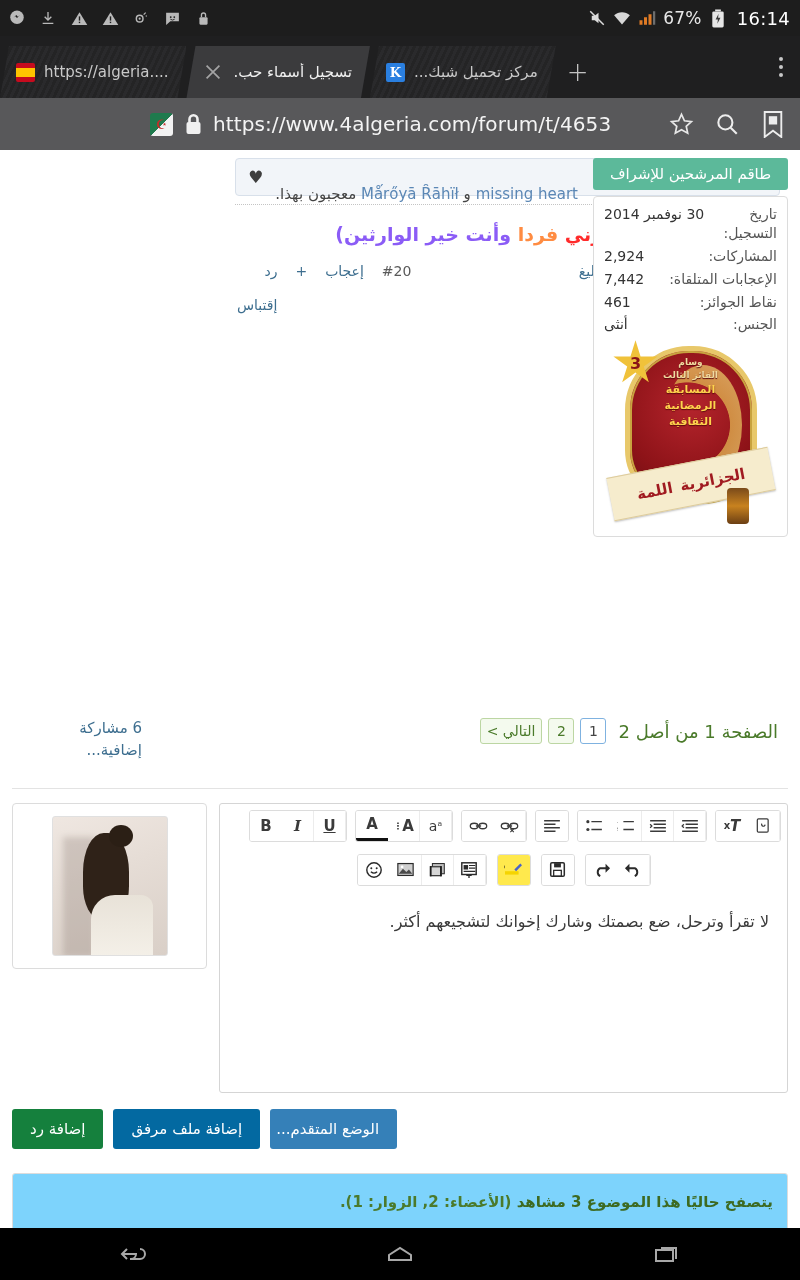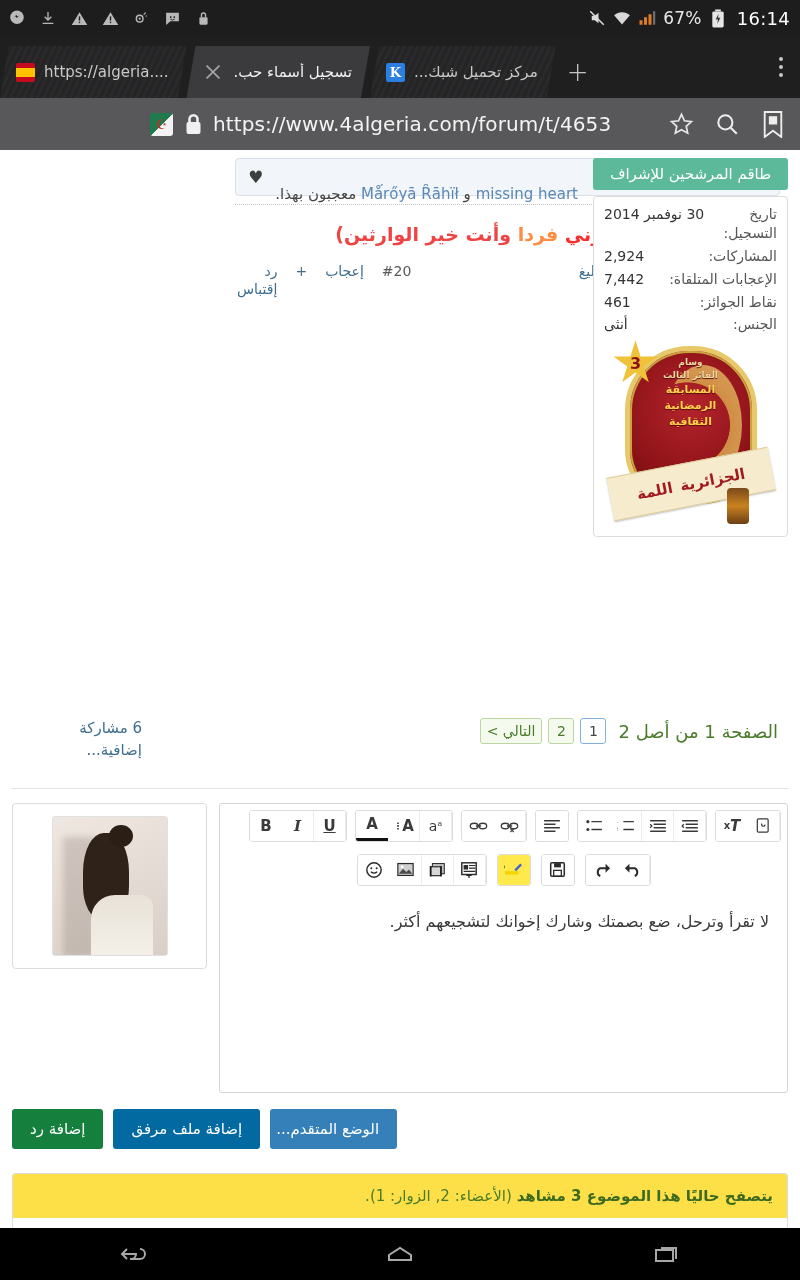--- a/index.html
+++ b/index.html
@@ -96,33 +96,33 @@
     justify-content: flex-end; gap: 12px; padding: 0 12px; font-size: 15px; color: #4a4a4a;
   }
   .likes-text { color: #444; margin-top: 33px; }
   .likes-text a { color: #5b87b5; text-decoration: none; }
   .heart { color: #3e3e3e; font-size: 17px; }
   .dotted-sep { border-bottom: 1px dotted #c4c4c4; margin: 8px 20px 0 20px; }
 
   .signature { text-align: center; margin-top: 18px; font-size: 19px; font-weight: bold; direction: rtl;}
   .sig-a { color: #ff2b2b; }
   .sig-b { color: #ff8c42; }
-  .sig-c { color: #ef4444; }
+  .sig-c { color: #8b5cf6; }
 
   .post-foot {
     display: flex; justify-content: space-between; align-items: flex-start;
     padding: 18px 22px 0 22px; font-size: 14px; color: #3d6e8f;
   }
   .pf-right { display: flex; gap: 12px; align-items: baseline; }
   .pf-right .date { color: #555; }
   .pf-right a { color: #3d6e8f; text-decoration: none; }
   .pf-left { display: flex; gap: 18px; align-items: flex-start; }
   .pf-left .num { color: #5a5a5a; }
   .pf-left a { color: #3d6e8f; text-decoration: none; }
-  .pf-stack { display: flex; flex-direction: column; align-items: flex-start; gap: 2px; }
+  .pf-stack { display: flex; flex-direction: column; align-items: flex-start; gap: 18px; }
 
   
   .userbox {
     position: absolute; top: 0px; right: 12px; width: 195px;
   }
   .staff-badge {
     background: #5cb99a; color: #fff; text-align: center; font-size: 15px;
     padding: 7px 4px; border-radius: 3px; margin-bottom: 6px;
   }
   .user-card {
@@ -224,21 +224,21 @@
          font-family: inherit; cursor: pointer; }
   .btn-primary { background: #15803d; }
   .btn-warn { background: #0369a1; }
   .btn-alt { background: #3580b8; padding-left: 6px; }
 
   
   .viewers {
     margin: 24px 12px 0 12px; border: 1px solid #dcdcdc; border-radius: 3px; background: #fff; overflow: hidden;
   }
   .viewers-head {
-    background: #fde047; color: #4b7a2b; padding: 13px 14px; font-size: 15px; text-align: right;
+    background: #7dd3fc; color: #4b7a2b; padding: 19px 14px; font-size: 15px; text-align: right; font-weight: bold;
   }
   .viewers-head b { color: #3d6a21; }
   .viewers-body { padding: 12px 14px 14px 14px; text-align: right; font-size: 15px; }
 
   
   .navbar {
     position: absolute; left: 0; right: 0; bottom: 0; height: 52px; background: #000;
     display: flex; align-items: center; justify-content: space-around;
   }
   .navbtn { width: 70px; height: 40px; display: flex; align-items: center; justify-content: center; }

